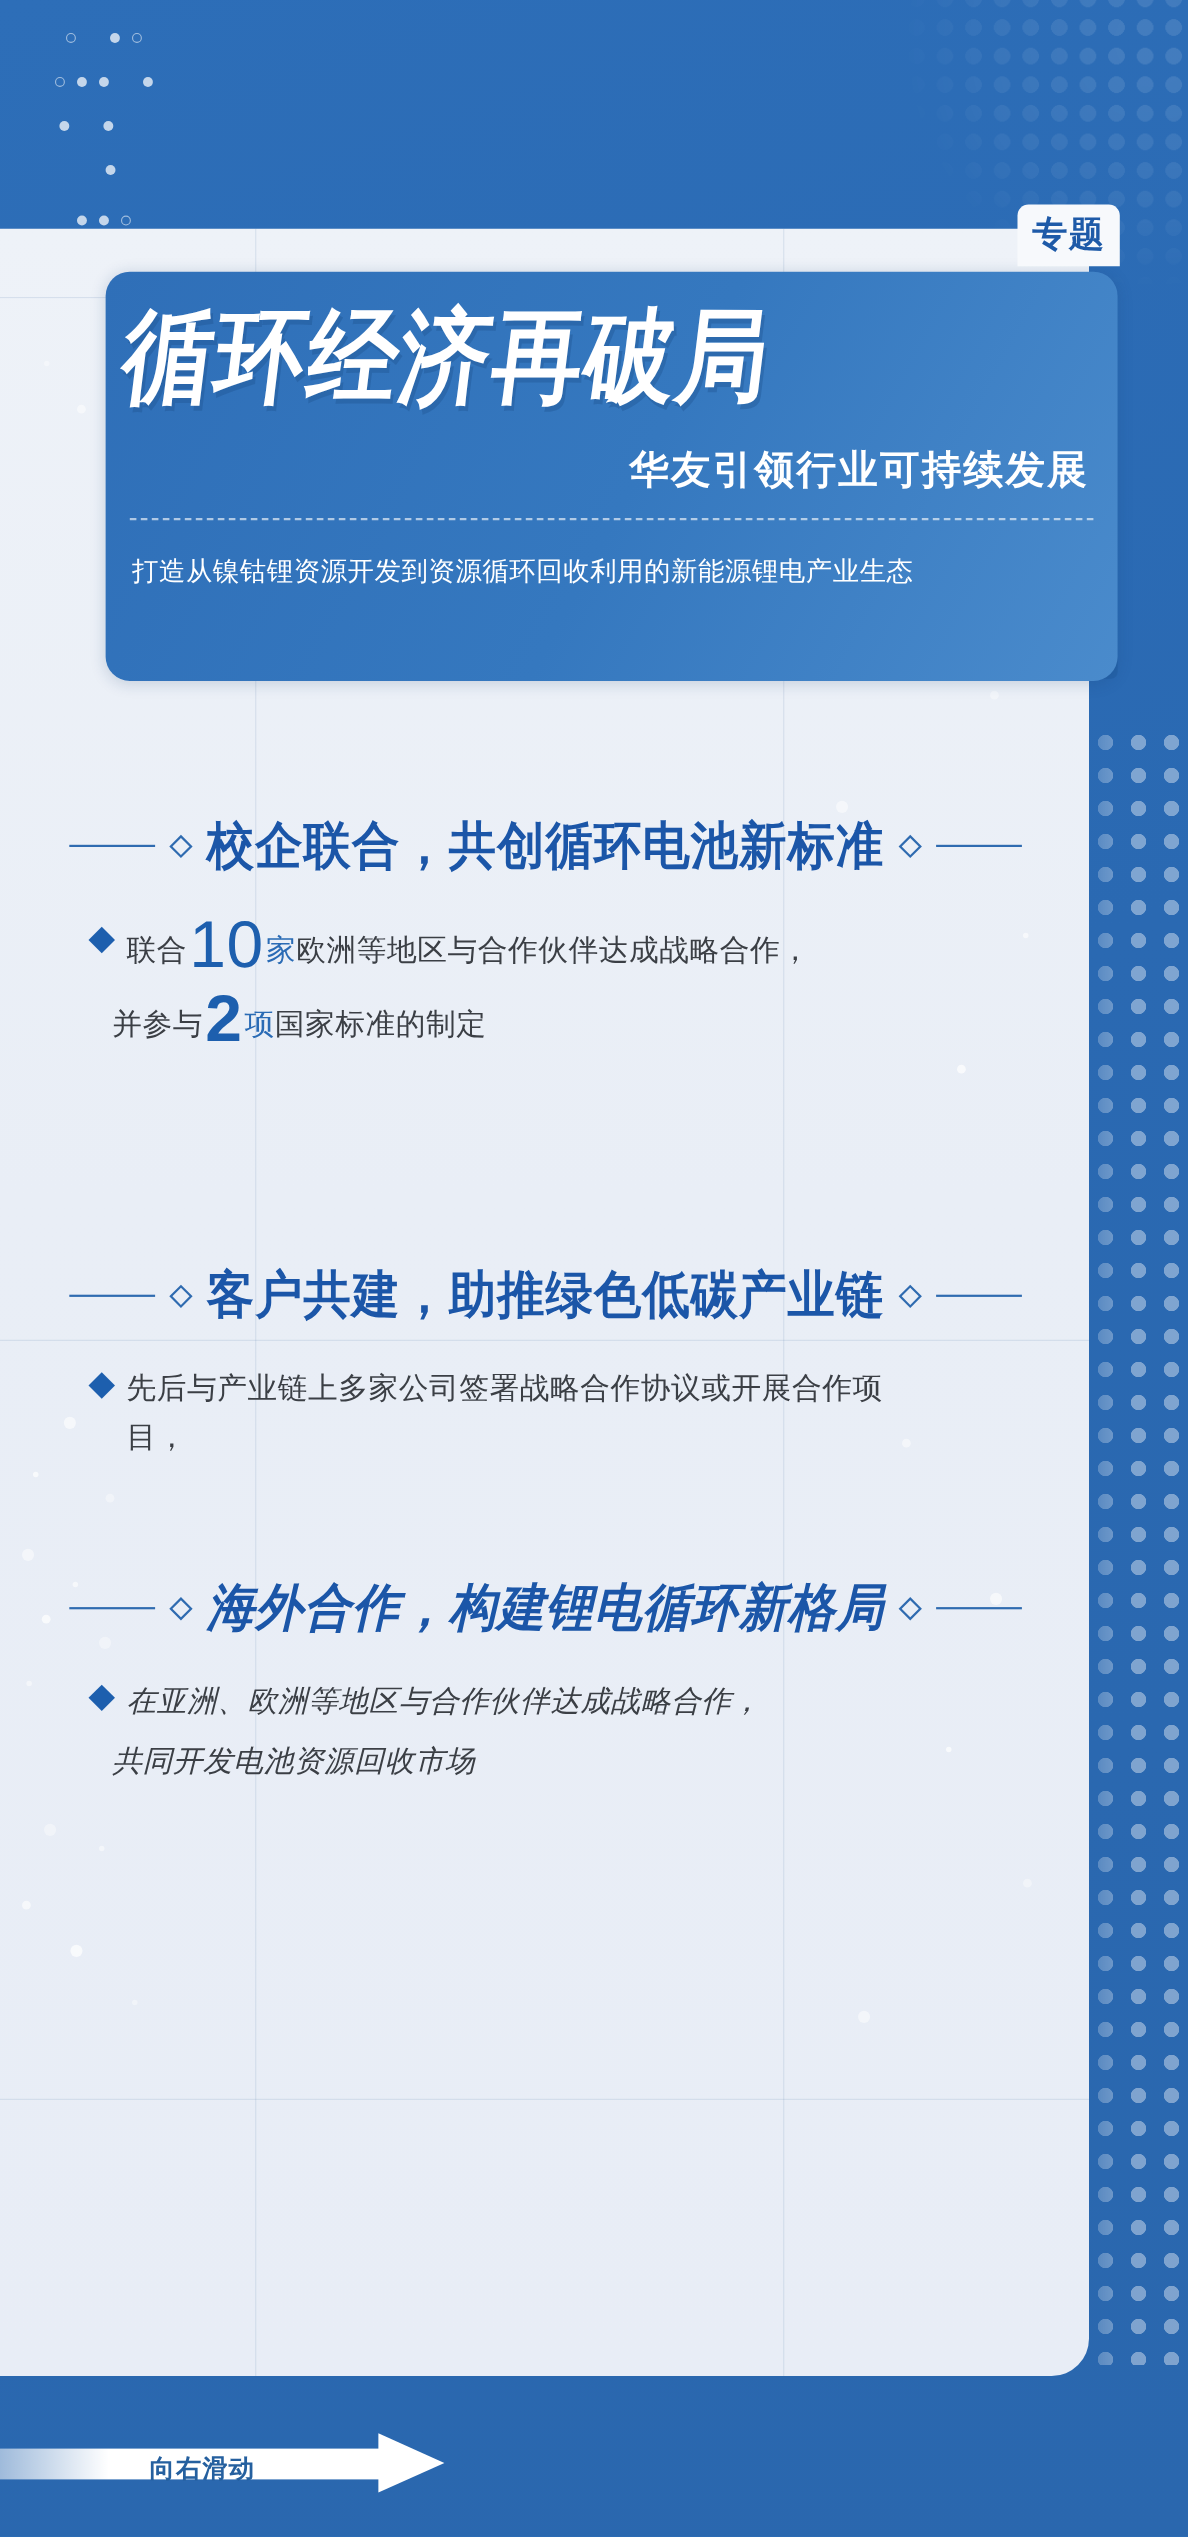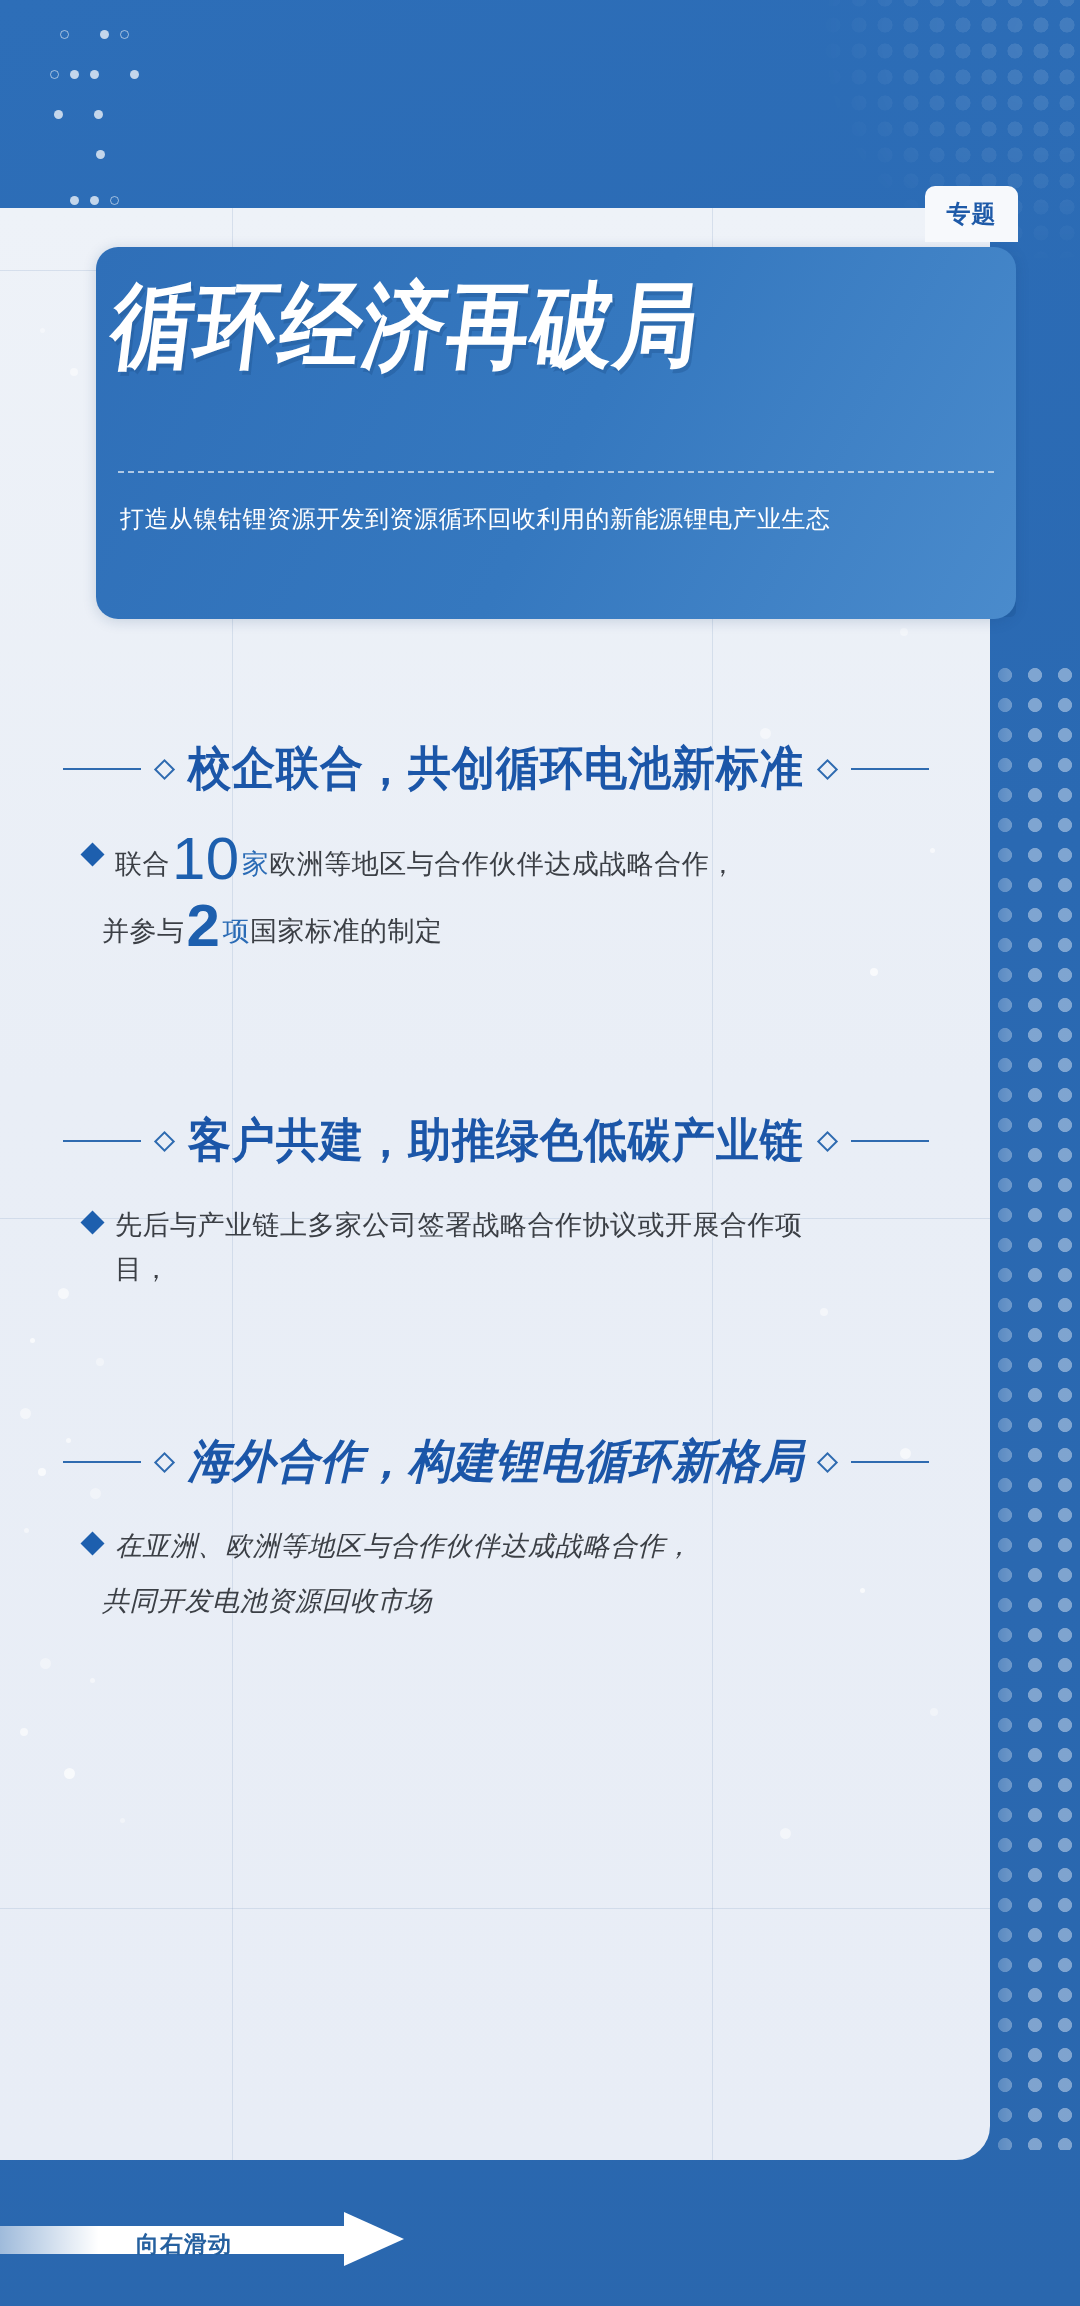--- a/index.html
+++ b/index.html
@@ -108,21 +108,21 @@
     width: 93px;
     height: 56px;
     background: #f7f9fc;
     border-radius: 10px 10px 0 0;
     display: flex;
     align-items: center;
     justify-content: center;
     z-index: 6;
   }
   #topic-tab span {
-    font-size: 24px;
+    font-size: 32px;
     font-weight: 700;
     color: #1e5aa8;
     letter-spacing: 1px;
   }
 
   
   #header-card {
     position: absolute;
     left: 96px;
     top: 247px;
@@ -399,20 +399,21 @@
       <span class="panel-speckle" style="width: 11px; height: 11px; left: 780px; top: 1620px; opacity: 0.57;"></span>
     </div>
 
   <div id="topic-tab">
     <span>专题</span>
   </div>
 
   <div id="header-card-shadow"></div>
   <div id="header-card">
     <div id="big-title">循环经济再破局</div>
+    <div id="sub-title">华友引领行业可持续发展</div>
     <div id="card-divider"></div>
     <div id="card-desc">打造从镍钴锂资源开发到资源循环回收利用的新能源锂电产业生态</div>
   </div>
 
   <div class="section" id="section-1" style="top:740px;">
     <div class="sec-head">
       <span class="sec-rule"></span>
       <span class="diamond"></span>
       <span class="sec-title">校企联合，共创循环电池新标准</span>
       <span class="diamond"></span>
@@ -424,21 +425,21 @@
         <div class="body-text">
           <span>联合</span><span class="num">10</span><span class="blue">家</span><span>欧洲等地区与合作伙伴达成战略合作，</span>
         </div>
       </div>
       <div class="line2">
         <span>并参与</span><span class="num">2</span><span class="blue">项</span><span>国家标准的制定</span>
       </div>
     </div>
   </div>
 
-  <div class="section" id="section-2" style="top:1112px;">
+  <div class="section" id="section-2" style="top:1149px;">
     <div class="sec-head">
       <span class="sec-rule"></span>
       <span class="diamond"></span>
       <span class="sec-title">客户共建，助推绿色低碳产业链</span>
       <span class="diamond"></span>
       <span class="sec-rule long"></span>
     </div>
     <div class="sec-body">
       <div class="bullet-row">
         <span class="bullet" style="margin-top:10px;"></span>

